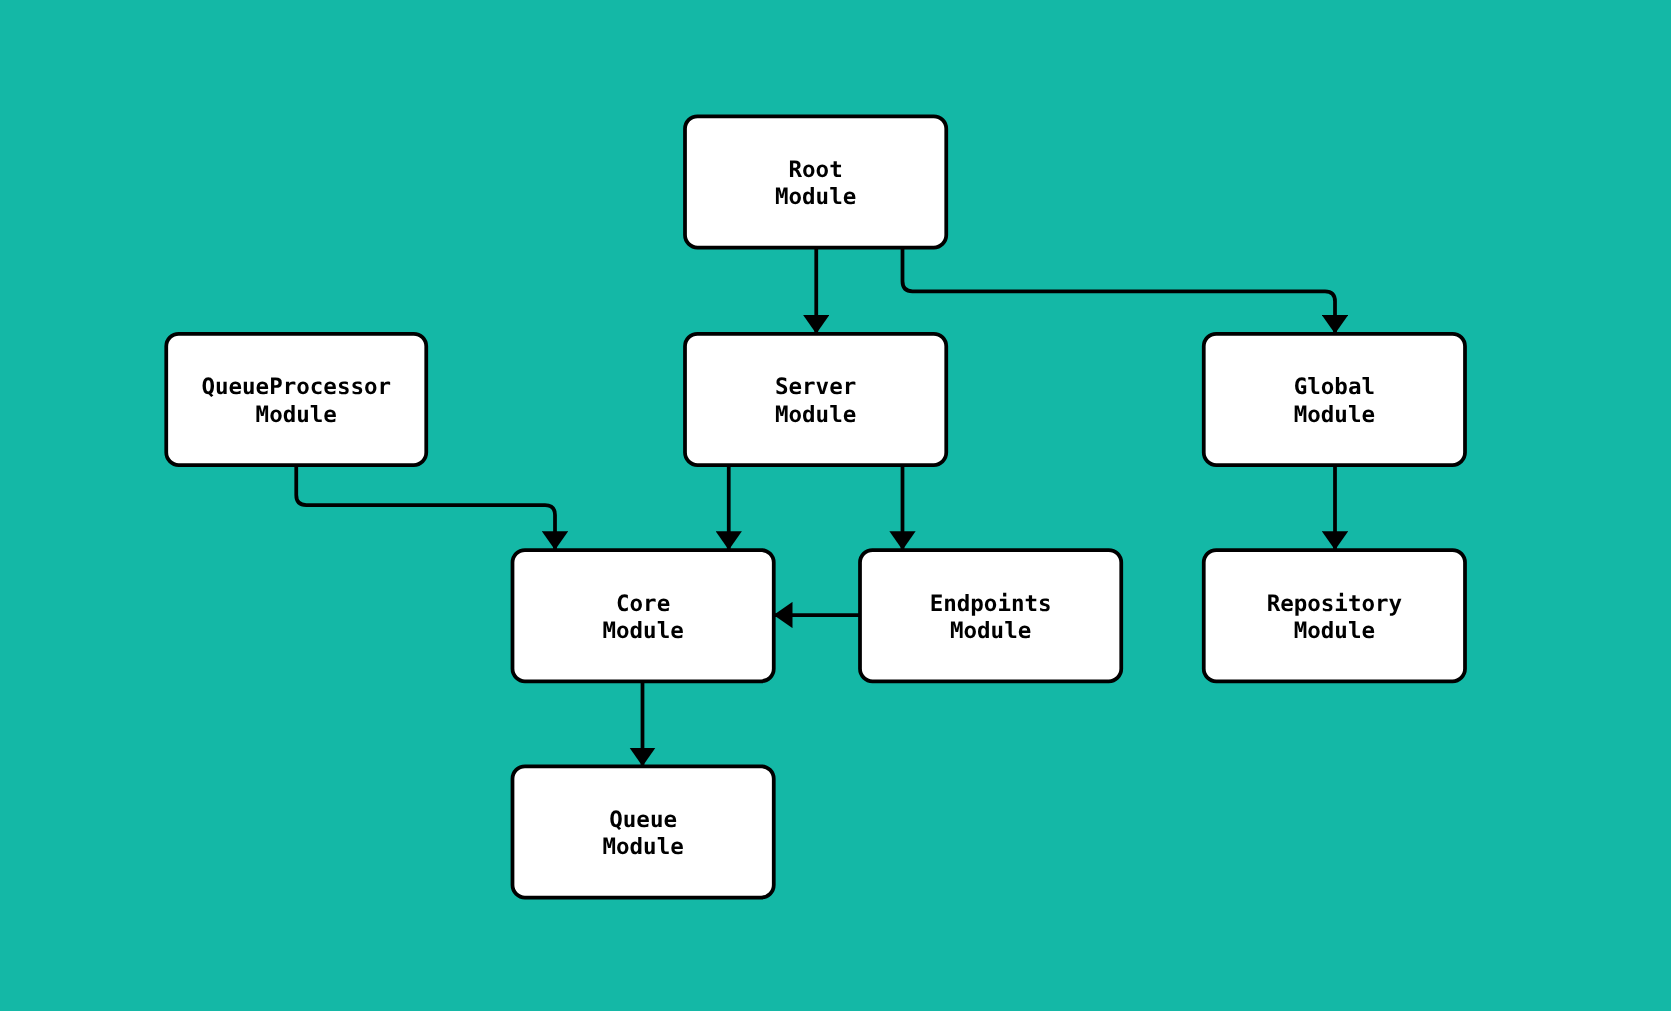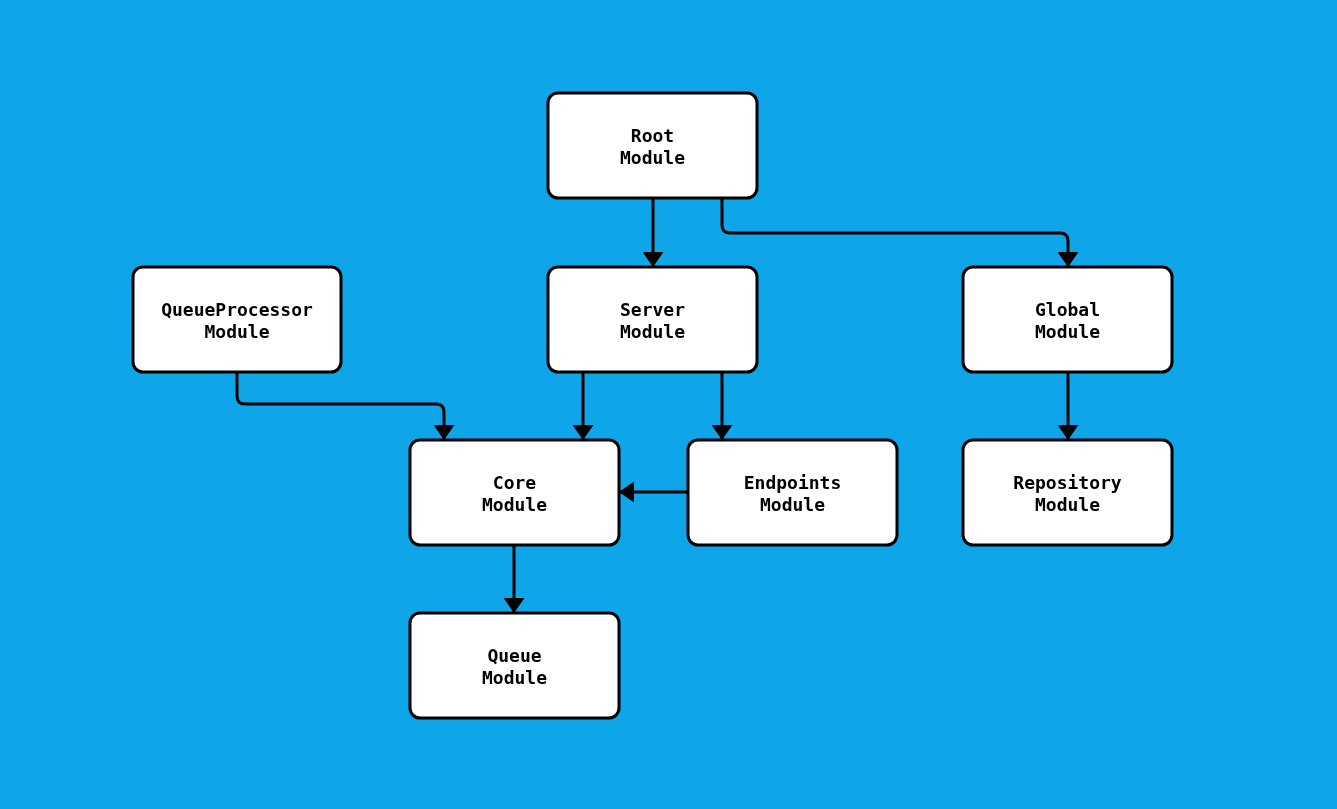--- a/index.html
+++ b/index.html
@@ -4,21 +4,21 @@
 <style>
   html, body {
     margin: 0;
     padding: 0;
     background: #ffffff;
   }
   .canvas {
     position: relative;
     width: 1337px;
     height: 809px;
-    background: #0ea5e9;
+    background: #14b8a6;
     overflow: hidden;
   }
   svg {
     display: block;
   }
   .node-label {
     font-family: "DejaVu Sans Mono", "Liberation Mono", monospace;
     font-weight: bold;
     font-size: 18px;
     fill: #000000;

